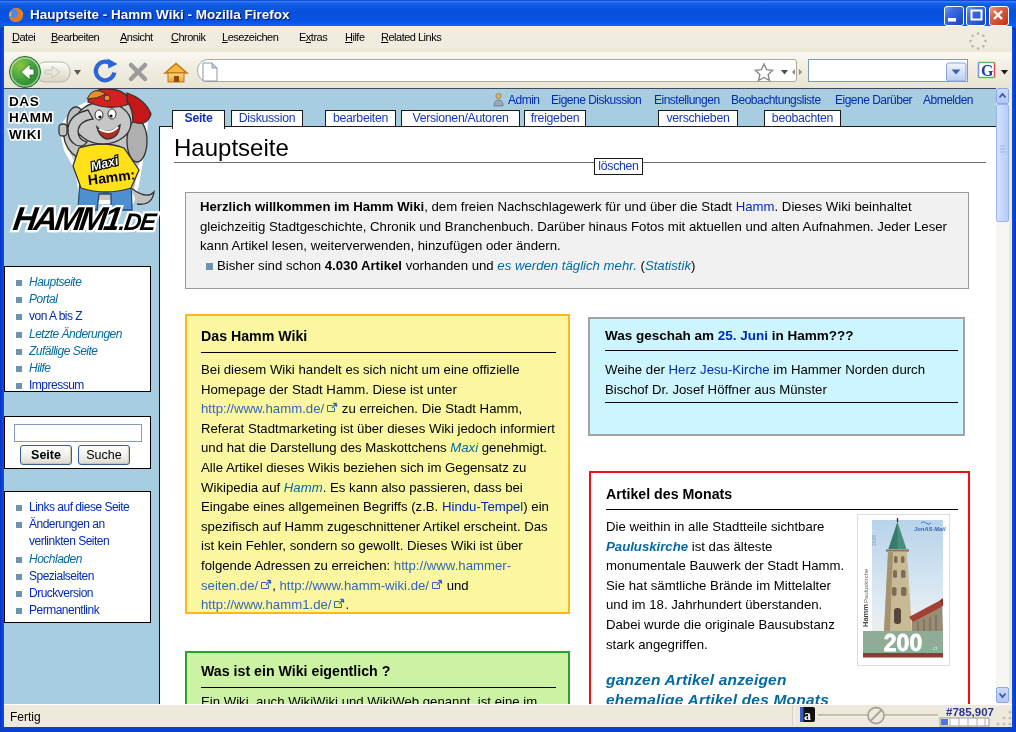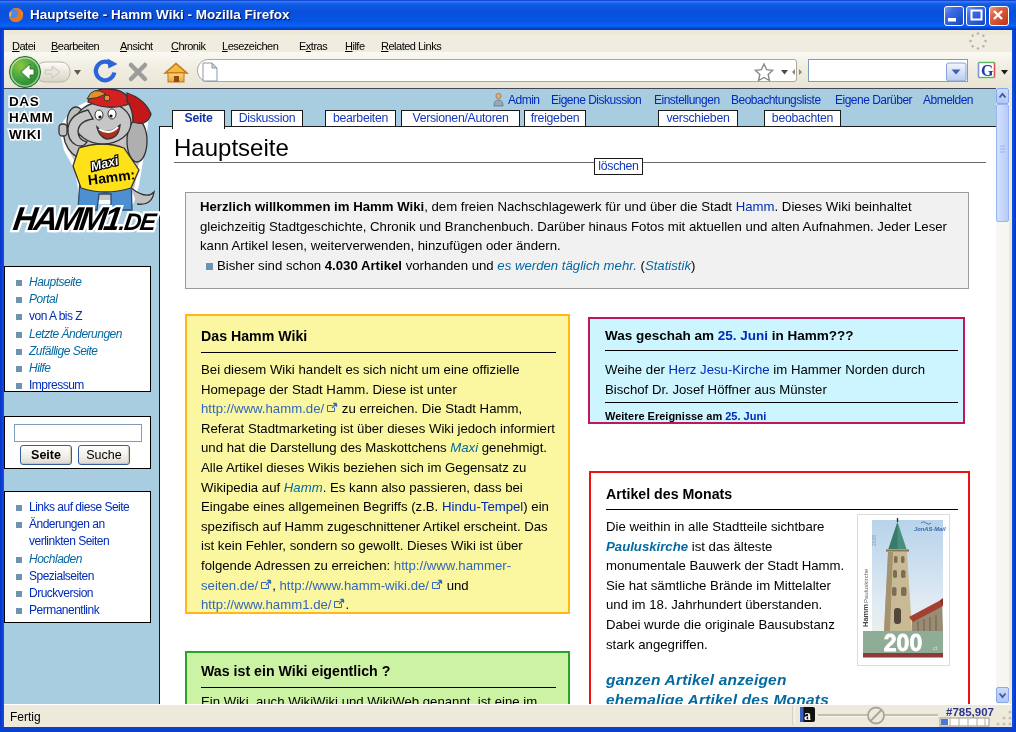--- a/index.html
+++ b/index.html
@@ -9,21 +9,21 @@
 #titlebar { left:0; top:0; width:1016px; height:30px;
   background:linear-gradient(180deg,#0A2FC4 0%,#2F7CF5 5%,#115CE4 13%,#0850DC 40%,#0854E4 70%,#0763F8 86%,#0540C8 95%,#0334AE 100%); }
 #title-text { left:30px; top:7px; color:#fff; font-weight:bold; font-size:13.5px; text-shadow:1px 1px 1px #00115e; }
 .winbtn { top:6px; width:20px; height:20px; border:1px solid #fff; border-radius:3px; }
 #btn-min, #btn-max { background:linear-gradient(135deg,#7A9DF0 0%,#3D6CE4 30%,#2250C8 80%,#1A44B4 100%); }
 #btn-close { background:linear-gradient(135deg,#F0A080 0%,#DE6547 30%,#C83C1E 85%,#B03418 100%); }
 #b-left { left:0; top:30px; width:4px; height:702px; background:linear-gradient(90deg,#0733C8,#1050E0); }
 #b-right { left:1012px; top:30px; width:4px; height:702px; background:linear-gradient(90deg,#1050E0,#0733C8); }
 #b-bottom { left:0; top:727px; width:1016px; height:5px; background:#0A40CE; }
 
-#menubar { left:4px; top:35px; width:1008px; height:22px; background:#F0EDE0; font-size:11px; letter-spacing:-0.5px; color:#000; }
+#menubar { left:4px; top:26px; width:1008px; height:22px; background:#F0EDE0; font-size:11px; letter-spacing:-0.5px; color:#000; }
 #menubar span.mi { position:absolute; top:5px; }
 
 #toolbar { left:4px; top:52px; width:1008px; height:36px;
   background:linear-gradient(180deg,#FAF9F2 0%,#F1EEE2 40%,#E9E5D4 100%); }
 #urlbar { left:193px; top:7px; width:600px; height:23px; background:#fff; border:1px solid #ABA99C; border-radius:11px 3px 3px 11px; }
 #urltext { font-size:12.5px; letter-spacing:-0.3px; color:#000; }
 #searchbox { left:804px; top:7px; width:160px; height:23px; background:#fff; border:1px solid #7F9DB9; }
 
 #viewport { left:4px; top:88px; width:992px; height:616px; background:#A8CCE0; border-top:1px solid #42455C; }
 #content { left:155px; top:37px; width:837px; height:579px; background:#fff; border-left:1px solid #1a1a1a; border-top:1px solid #1a1a1a; overflow:hidden; }
@@ -208,26 +208,25 @@
             <path d="M6 6 L10.5 1.5 M10.5 1.5 h-3.2 M10.5 1.5 v3.2" fill="none" stroke="#3366bb" stroke-width="1.3"></path>
           </svg>.</div>
     </div>
 
     <div class="cbox pagetext" id="box-green" style="left:25px;top:524px;width:385px;height:56px;background:#CCF3A3;border:2px solid #28A228;">
       <h3 style="position:absolute;left:14px;top:9px;">Was ist ein Wiki eigentlich ?</h3>
       <hr style="position:absolute;left:14px;top:34px;width:355px;">
       <div style="position:absolute;left:14px;top:39px;width:358px;">Ein Wiki, auch WikiWiki und WikiWeb genannt, ist eine im</div>
     </div>
 
-    <div class="cbox pagetext" id="box-cyan" style="left:428px;top:190px;width:377px;height:107px;background:#CCF5FF;border:2px solid #be185d;">
+    <div class="cbox pagetext" id="box-cyan" style="left:428px;top:190px;width:377px;height:119px;background:#CCF5FF;border:2px solid #a3a3a3;">
       <h3 style="position:absolute;left:15px;top:7px;font-size:13.5px;">Was geschah am <a class="lk">25. Juni</a> in Hamm???</h3>
       <hr style="position:absolute;left:15px;top:31px;width:353px;">
       <div style="position:absolute;left:15px;top:41px;width:350px;">Weihe der <a class="lk">Herz Jesu-Kirche</a> im Hammer Norden durch Bischof Dr. Josef Höffner aus Münster</div>
       <hr style="position:absolute;left:15px;top:83px;width:353px;">
-      <div style="position:absolute;left:15px;top:88px;font-size:11px;font-weight:bold;">Weitere Ereignisse am <a class="lk">25. Juni</a></div>
     </div>
 
     <div class="cbox pagetext" id="box-red" style="left:429px;top:344px;width:381px;height:236px;background:#fff;border:2px solid #EE1111;">
       <h3 style="position:absolute;left:15px;top:12px;">Artikel des Monats</h3>
       <hr style="position:absolute;left:15px;top:36px;width:352px;">
       <div style="position:absolute;left:15px;top:44px;width:249px;">Die weithin in alle Stadtteile sichtbare <a class="vis" style="font-weight:bold;">Pauluskirche</a> ist das älteste monumentale Bauwerk der Stadt Hamm. Sie hat sämtliche Brände im Mittelalter und im 18. Jahrhundert überstanden. Dabei wurde die originale Bausubstanz stark angegriffen.</div>
       <svg id="stamp" style="position:absolute;left:266px;top:41px;" width="93" height="152" viewBox="0 0 93 152">
         <defs>
             <linearGradient id="skyg" x1="0" y1="0" x2="0" y2="1">
               <stop offset="0" stop-color="#B7D3EA"></stop>

